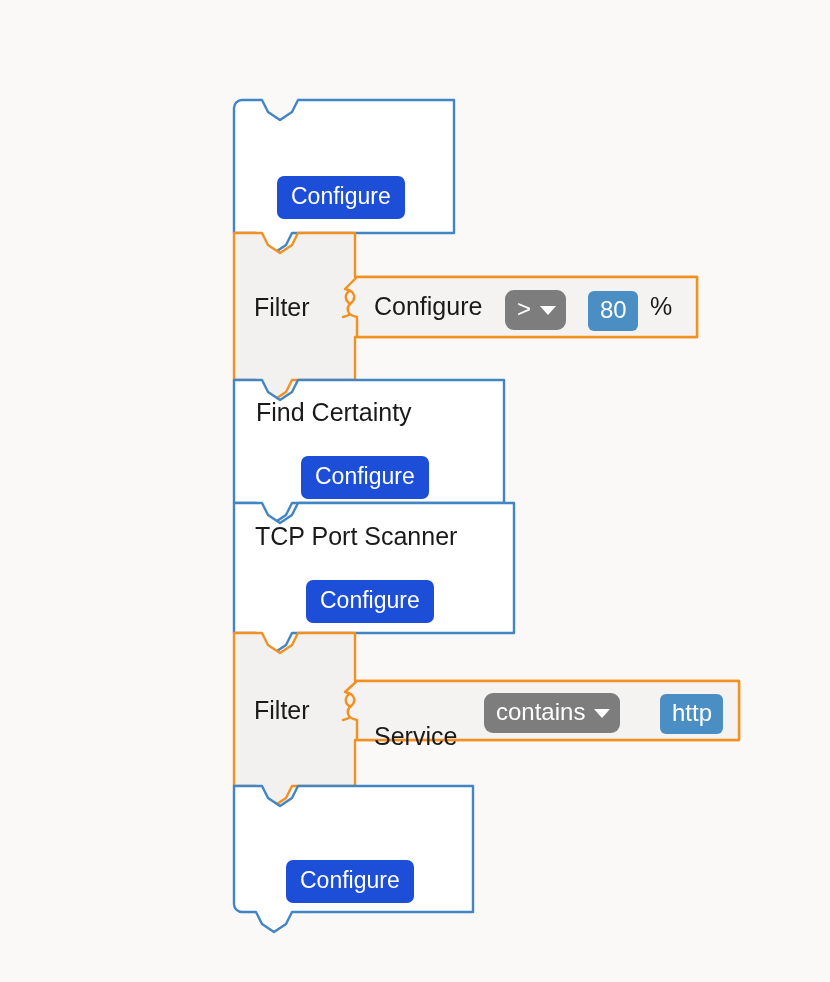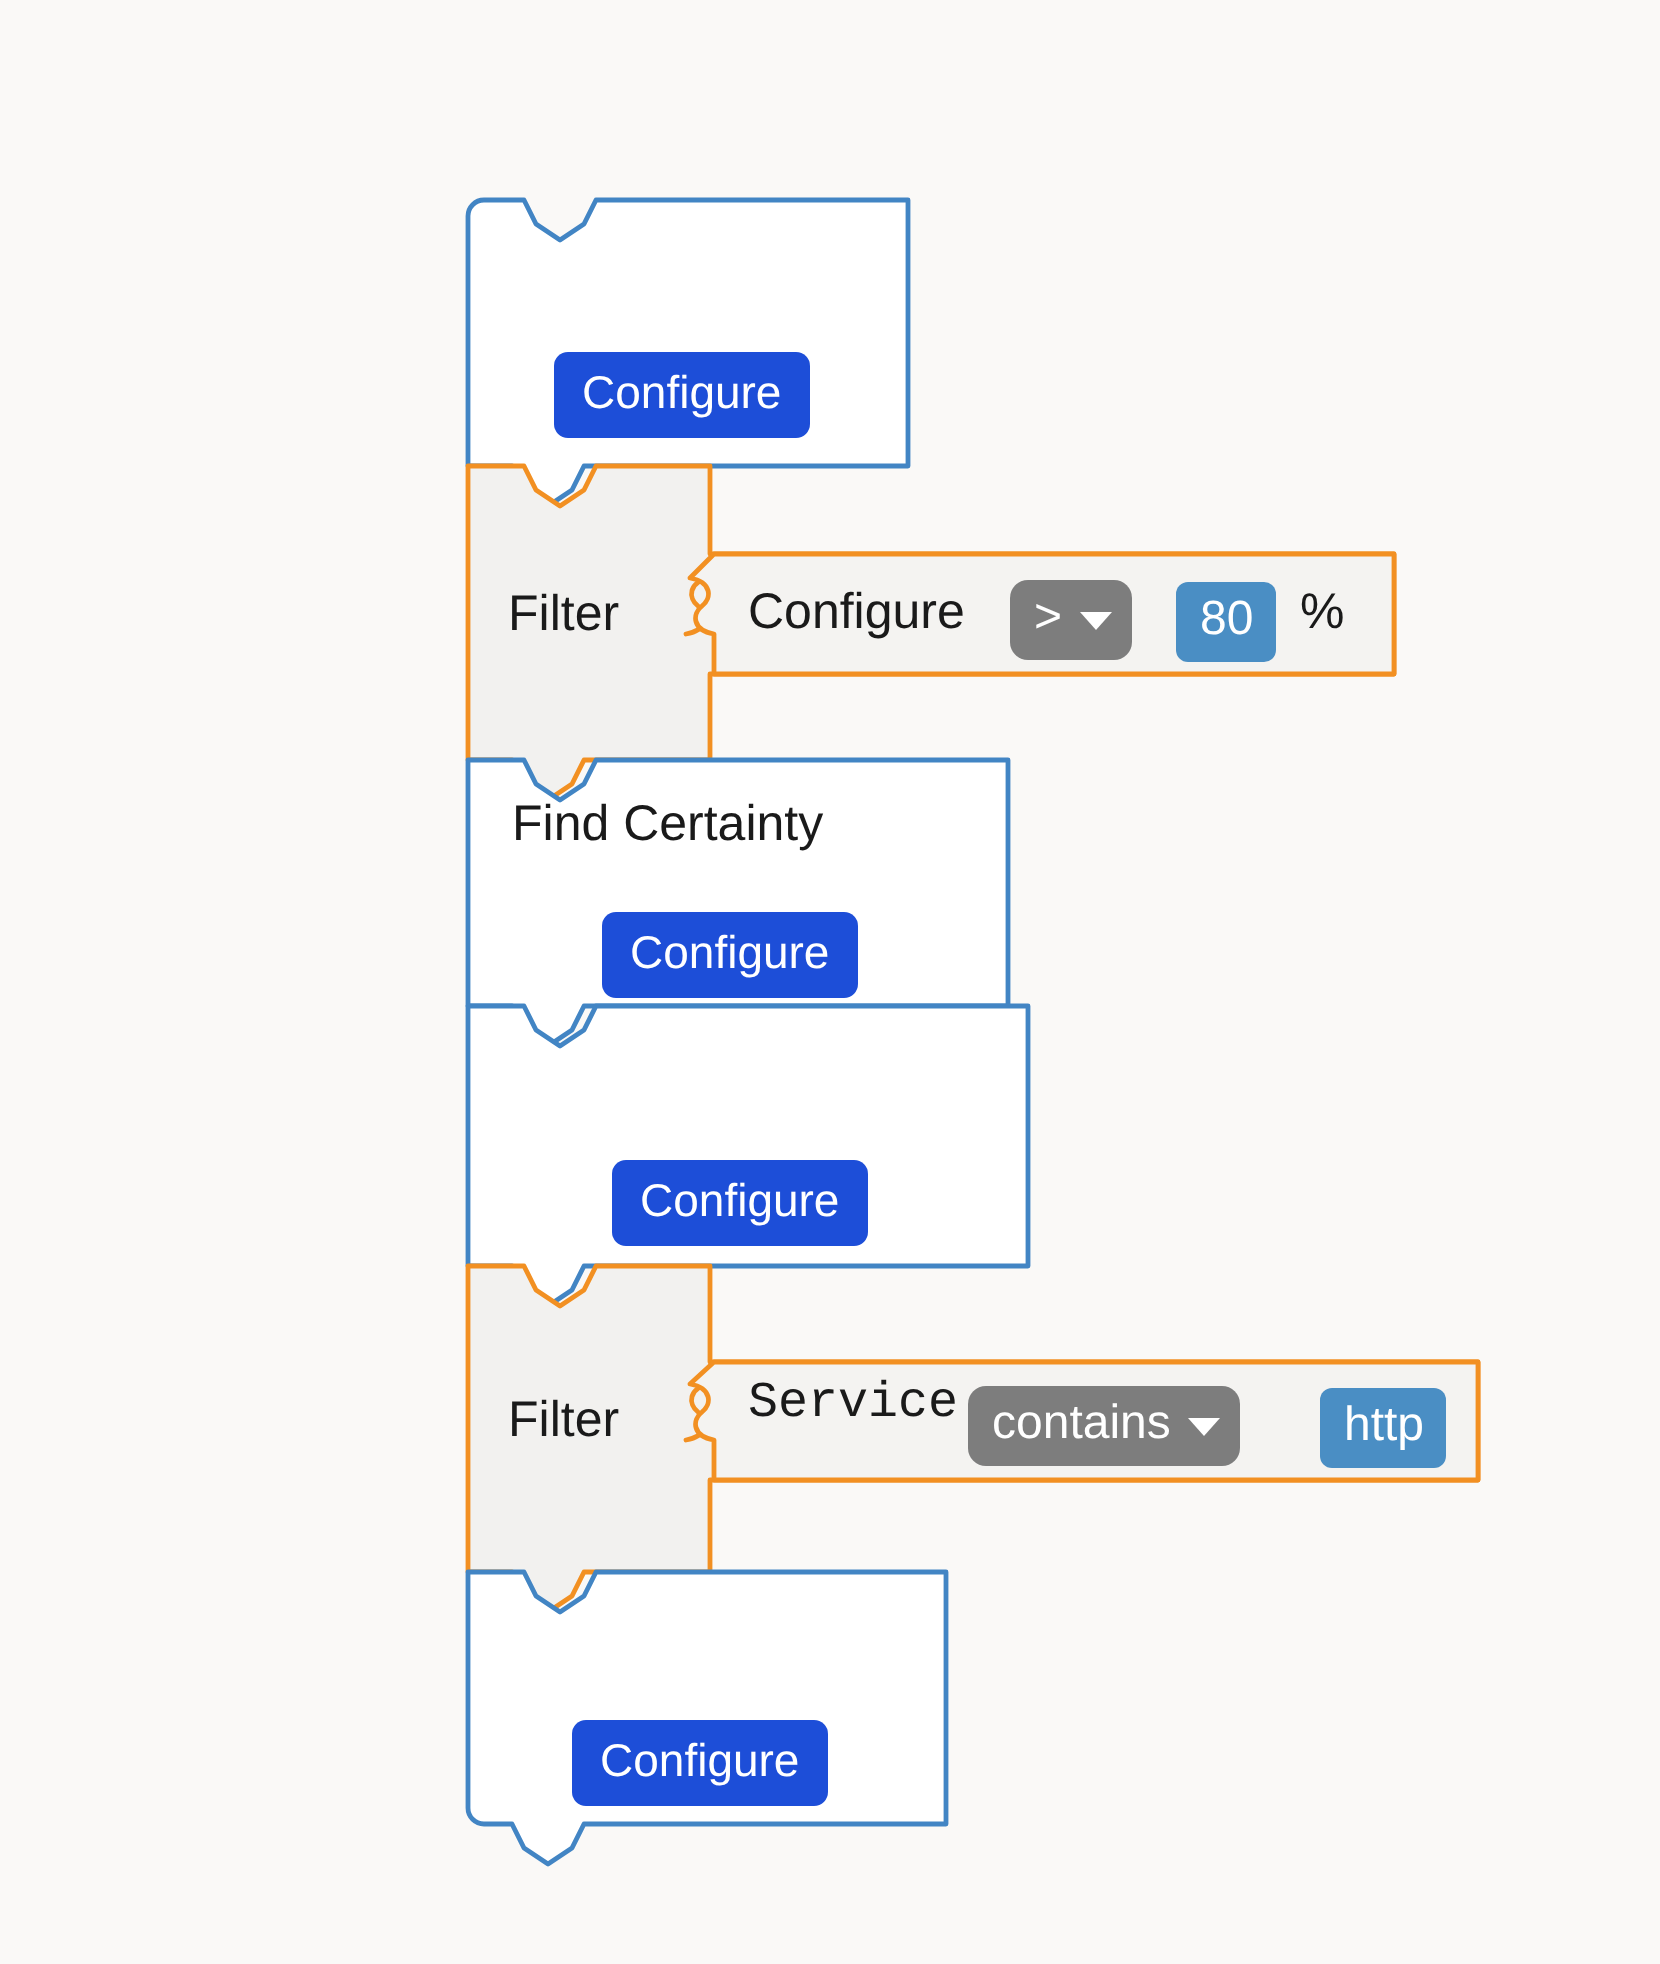--- a/index.html
+++ b/index.html
@@ -191,24 +191,25 @@
   <div class="dropdown" style="left:505px;top:290px;">
     <span>&gt;</span>
     <span class="caret"></span>
   </div>
   <div class="valfield" style="left:588px;top:291px;">80</div>
   <div class="lbl" style="left:650px;top:294px;">%</div>
 
   <div class="lbl" style="left:256px;top:400px;">Find Certainty</div>
   <button class="cfg-btn" style="left:301px;top:456px;">Configure</button>
 
+  <div class="lbl" style="left:255px;top:524px;">TCP Port Scanner</div>
   <button class="cfg-btn" style="left:306px;top:580px;">Configure</button>
 
   <div class="lbl" style="left:254px;top:698px;">Filter</div>
-  <div class="lbl" style="left:374px;top:689px;font-family:Liberation Mono, monospace;">Service</div>
+  <div class="lbl" style="left:374px;top:724px;">Service</div>
   <div class="dropdown" style="left:484px;top:693px;">
     <span>contains</span>
     <span class="caret"></span>
   </div>
   <div class="valfield" style="left:660px;top:694px;">http</div>
 
   <button class="cfg-btn" style="left:286px;top:860px;">Configure</button>
 
 </div>
 

